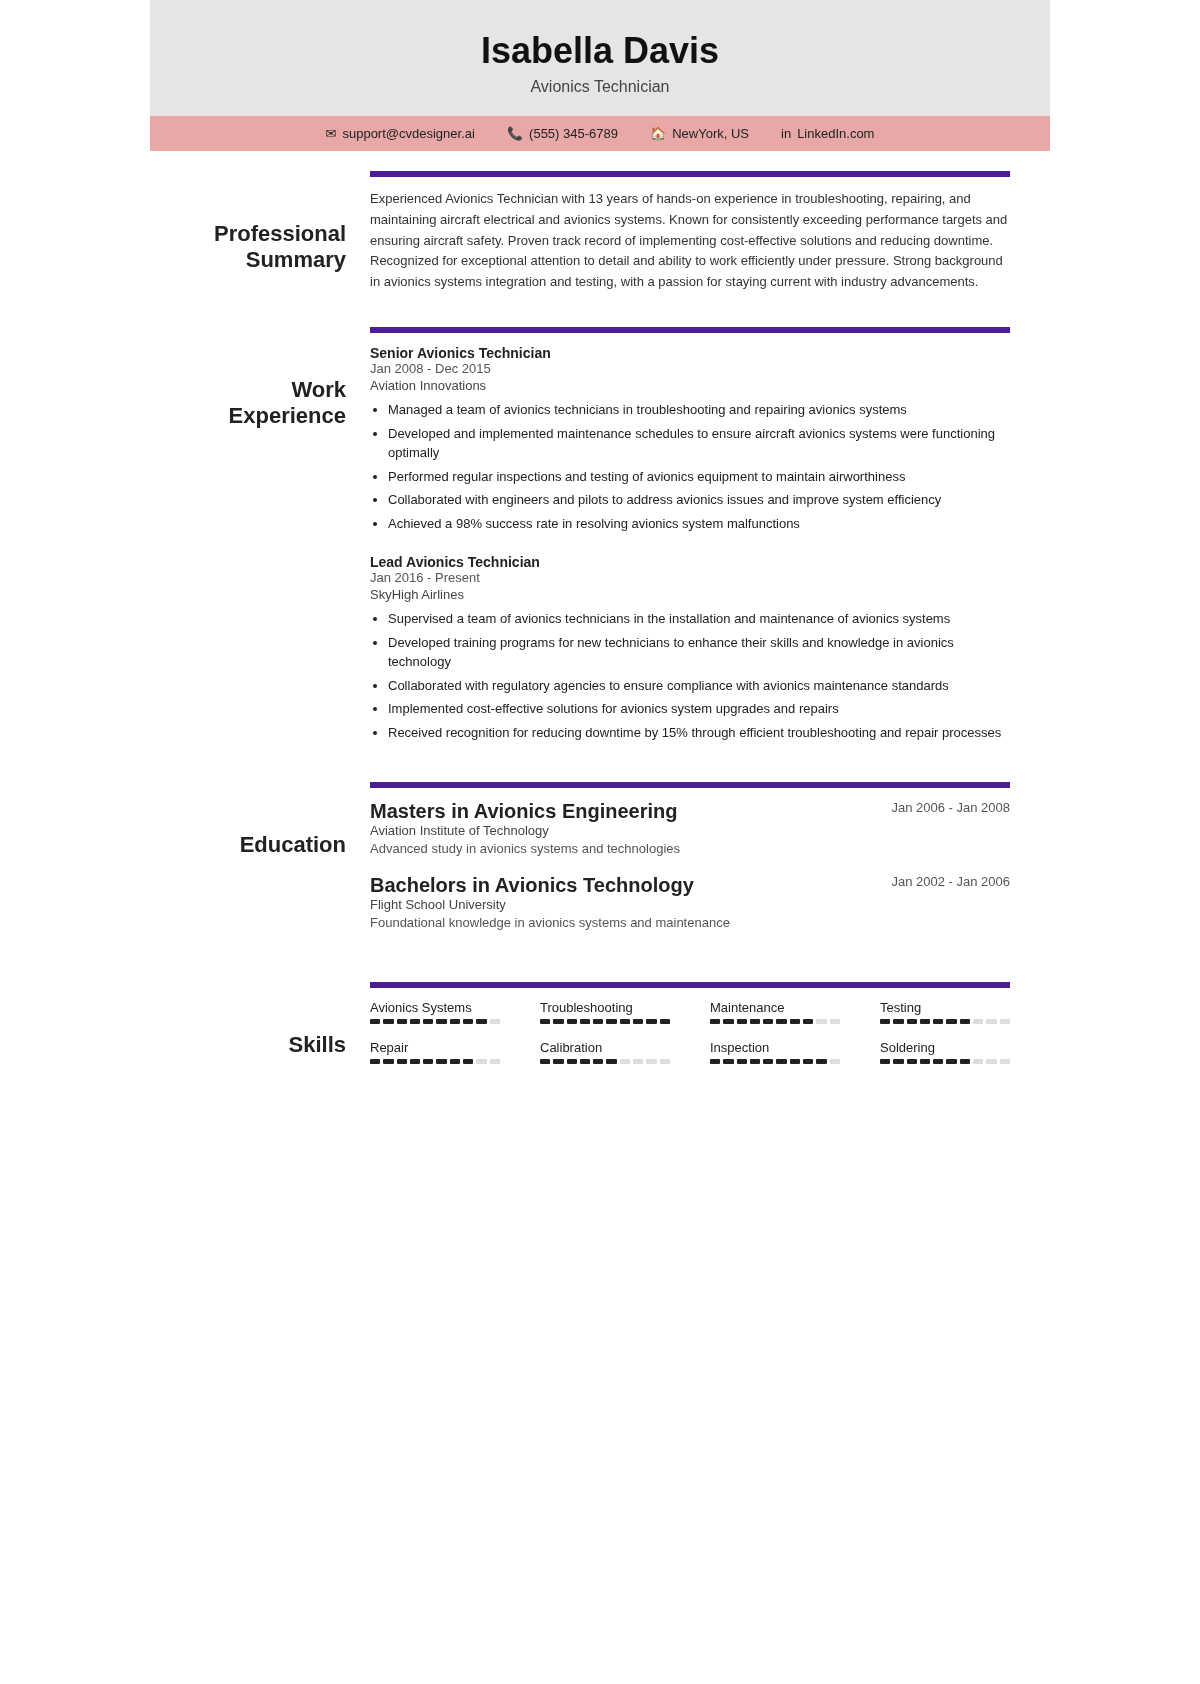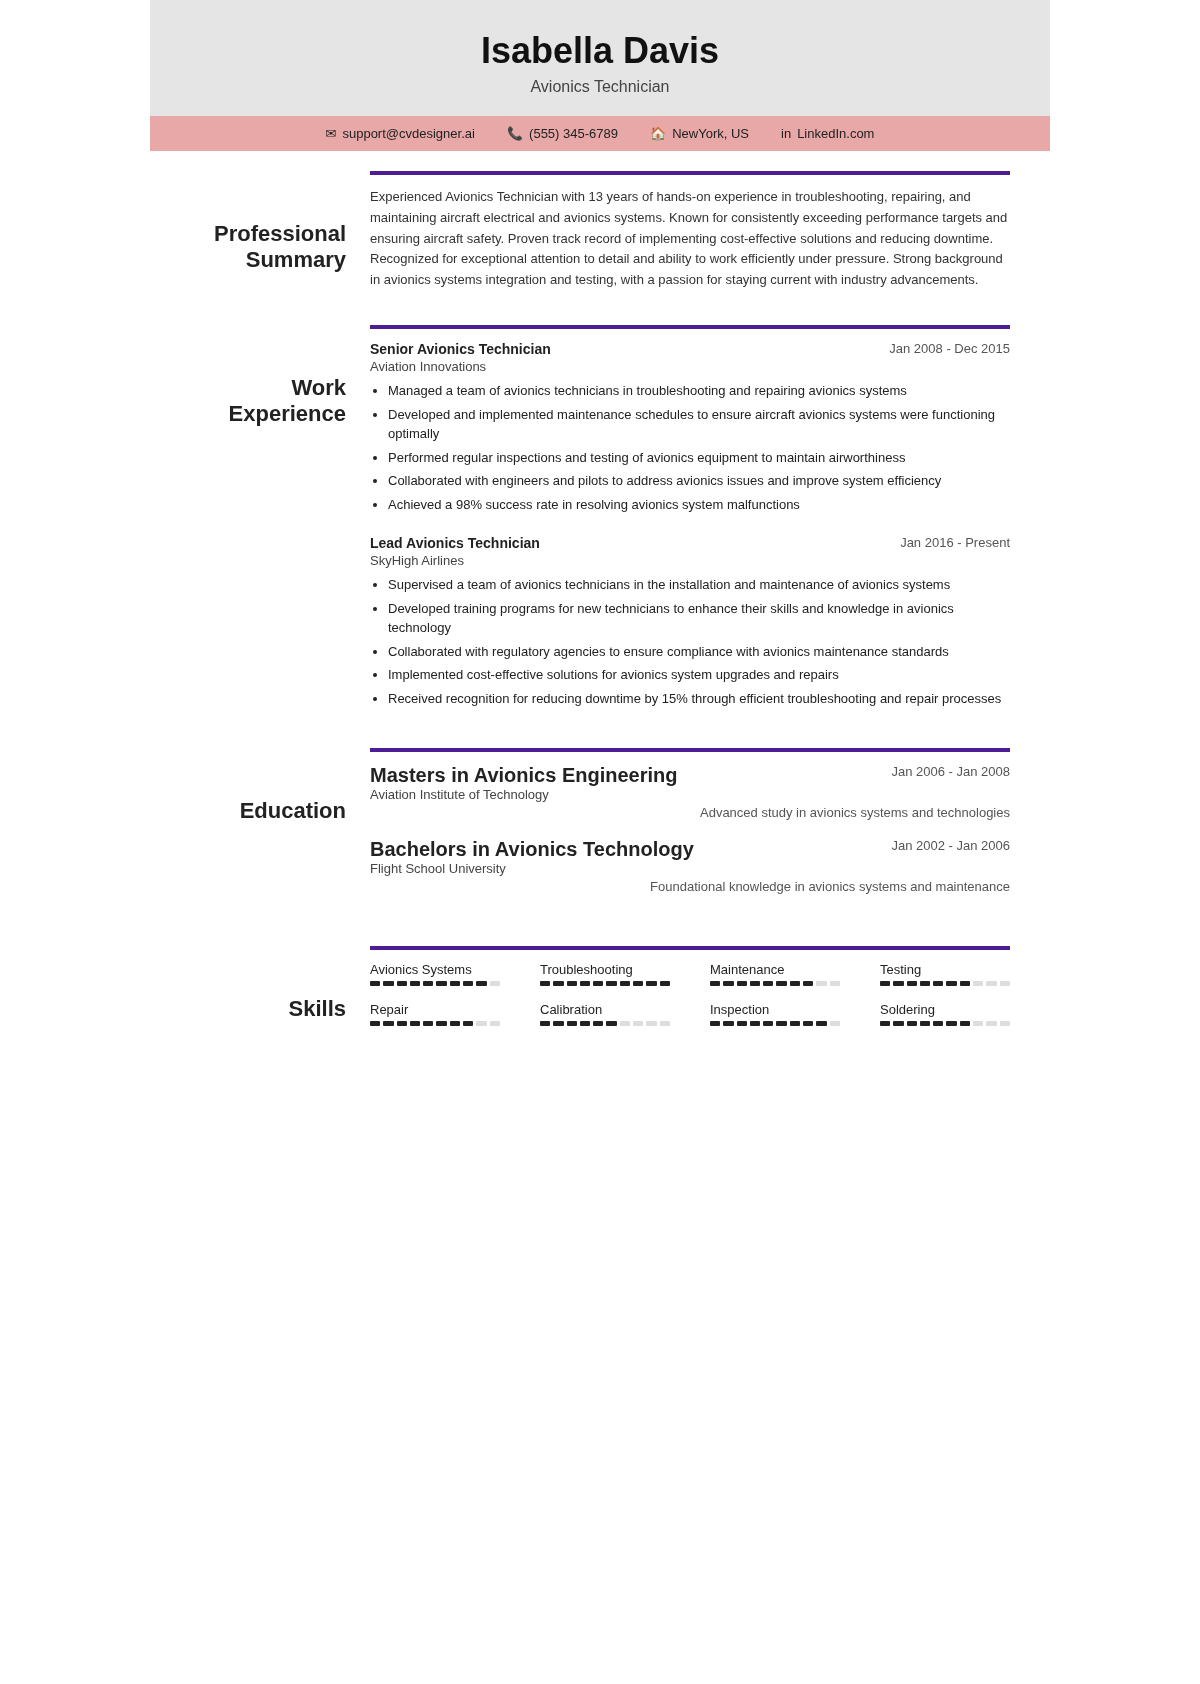--- a/index.html
+++ b/index.html
@@ -60,29 +60,30 @@
       padding-right: 24px;
       font-size: 22px;
       font-weight: bold;
       line-height: 1.2;
       padding-top: 2px;
       margin-top: 48px;
     }
 
     .section-content {
       flex: 1;
-      border-top: 4px solid #4c1d95;
+      border-top: 6px solid #4c1d95;
       padding-top: 12px;
     }
 
     .job-header {
       display: flex;
       justify-content: space-between;
       margin-bottom: 2px;
       margin-top: 16px;
+      flex-direction: column;
     }
     .job-header:first-child {
       margin-top: 0;
     }
     .job-title {
       font-weight: bold;
       font-size: 14px;
     }
     .job-date {
       font-size: 13px;
@@ -117,21 +118,20 @@
       font-size: 20px;
     }
     .edu-school {
       font-size: 13px;
       color: #444;
       margin-bottom: 3px;
     }
     .edu-desc {
       font-size: 13px;
       color: #555;
-      text-align: right;
     }
 
     .skills-grid {
       display: grid;
       grid-template-columns: 1fr 1fr 1fr 1fr;
       gap: 12px 40px;
     }
     .skill-item {
       margin-bottom: 4px;
     }

